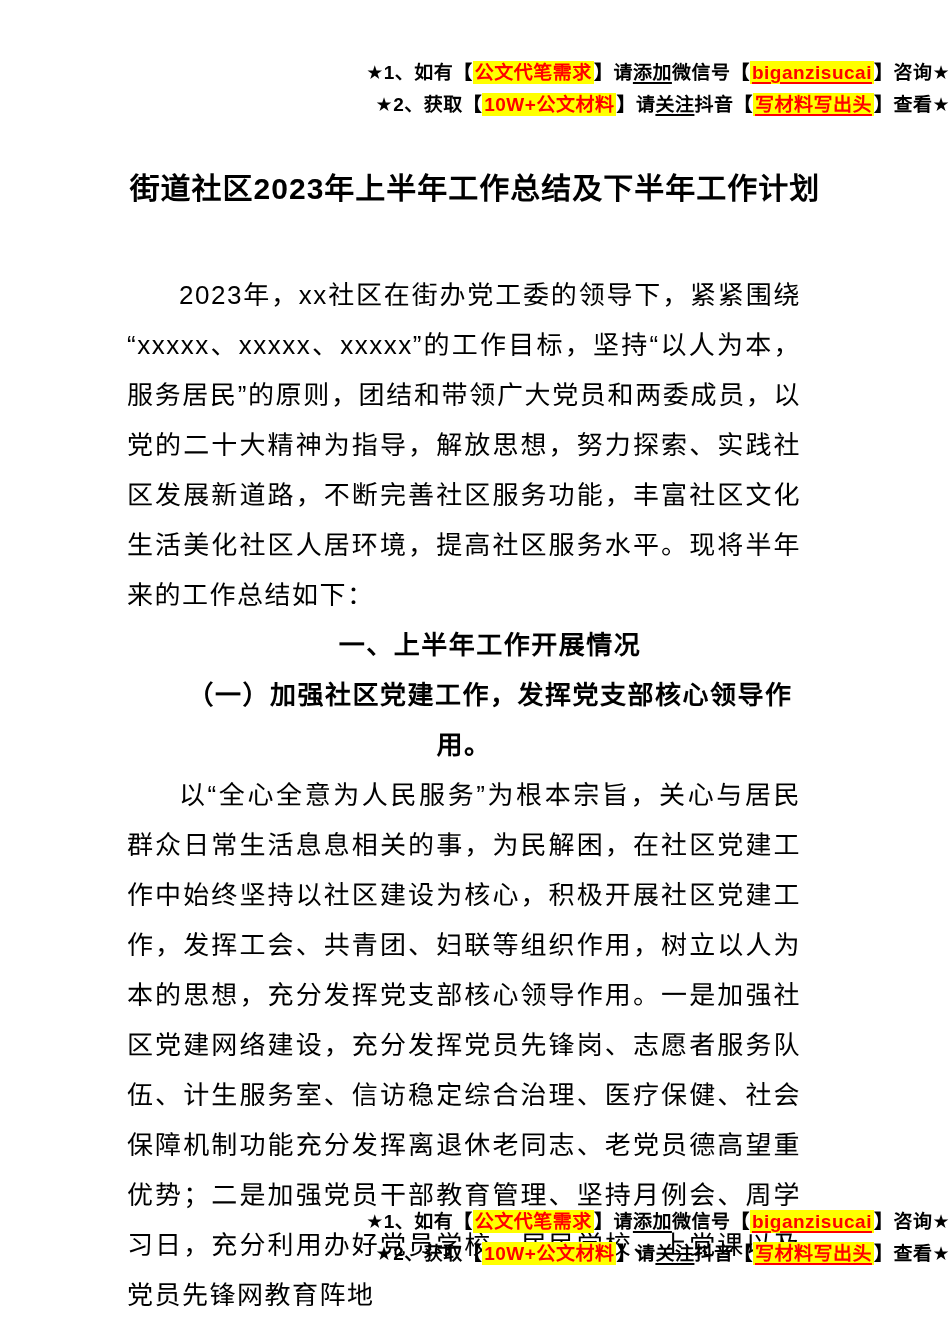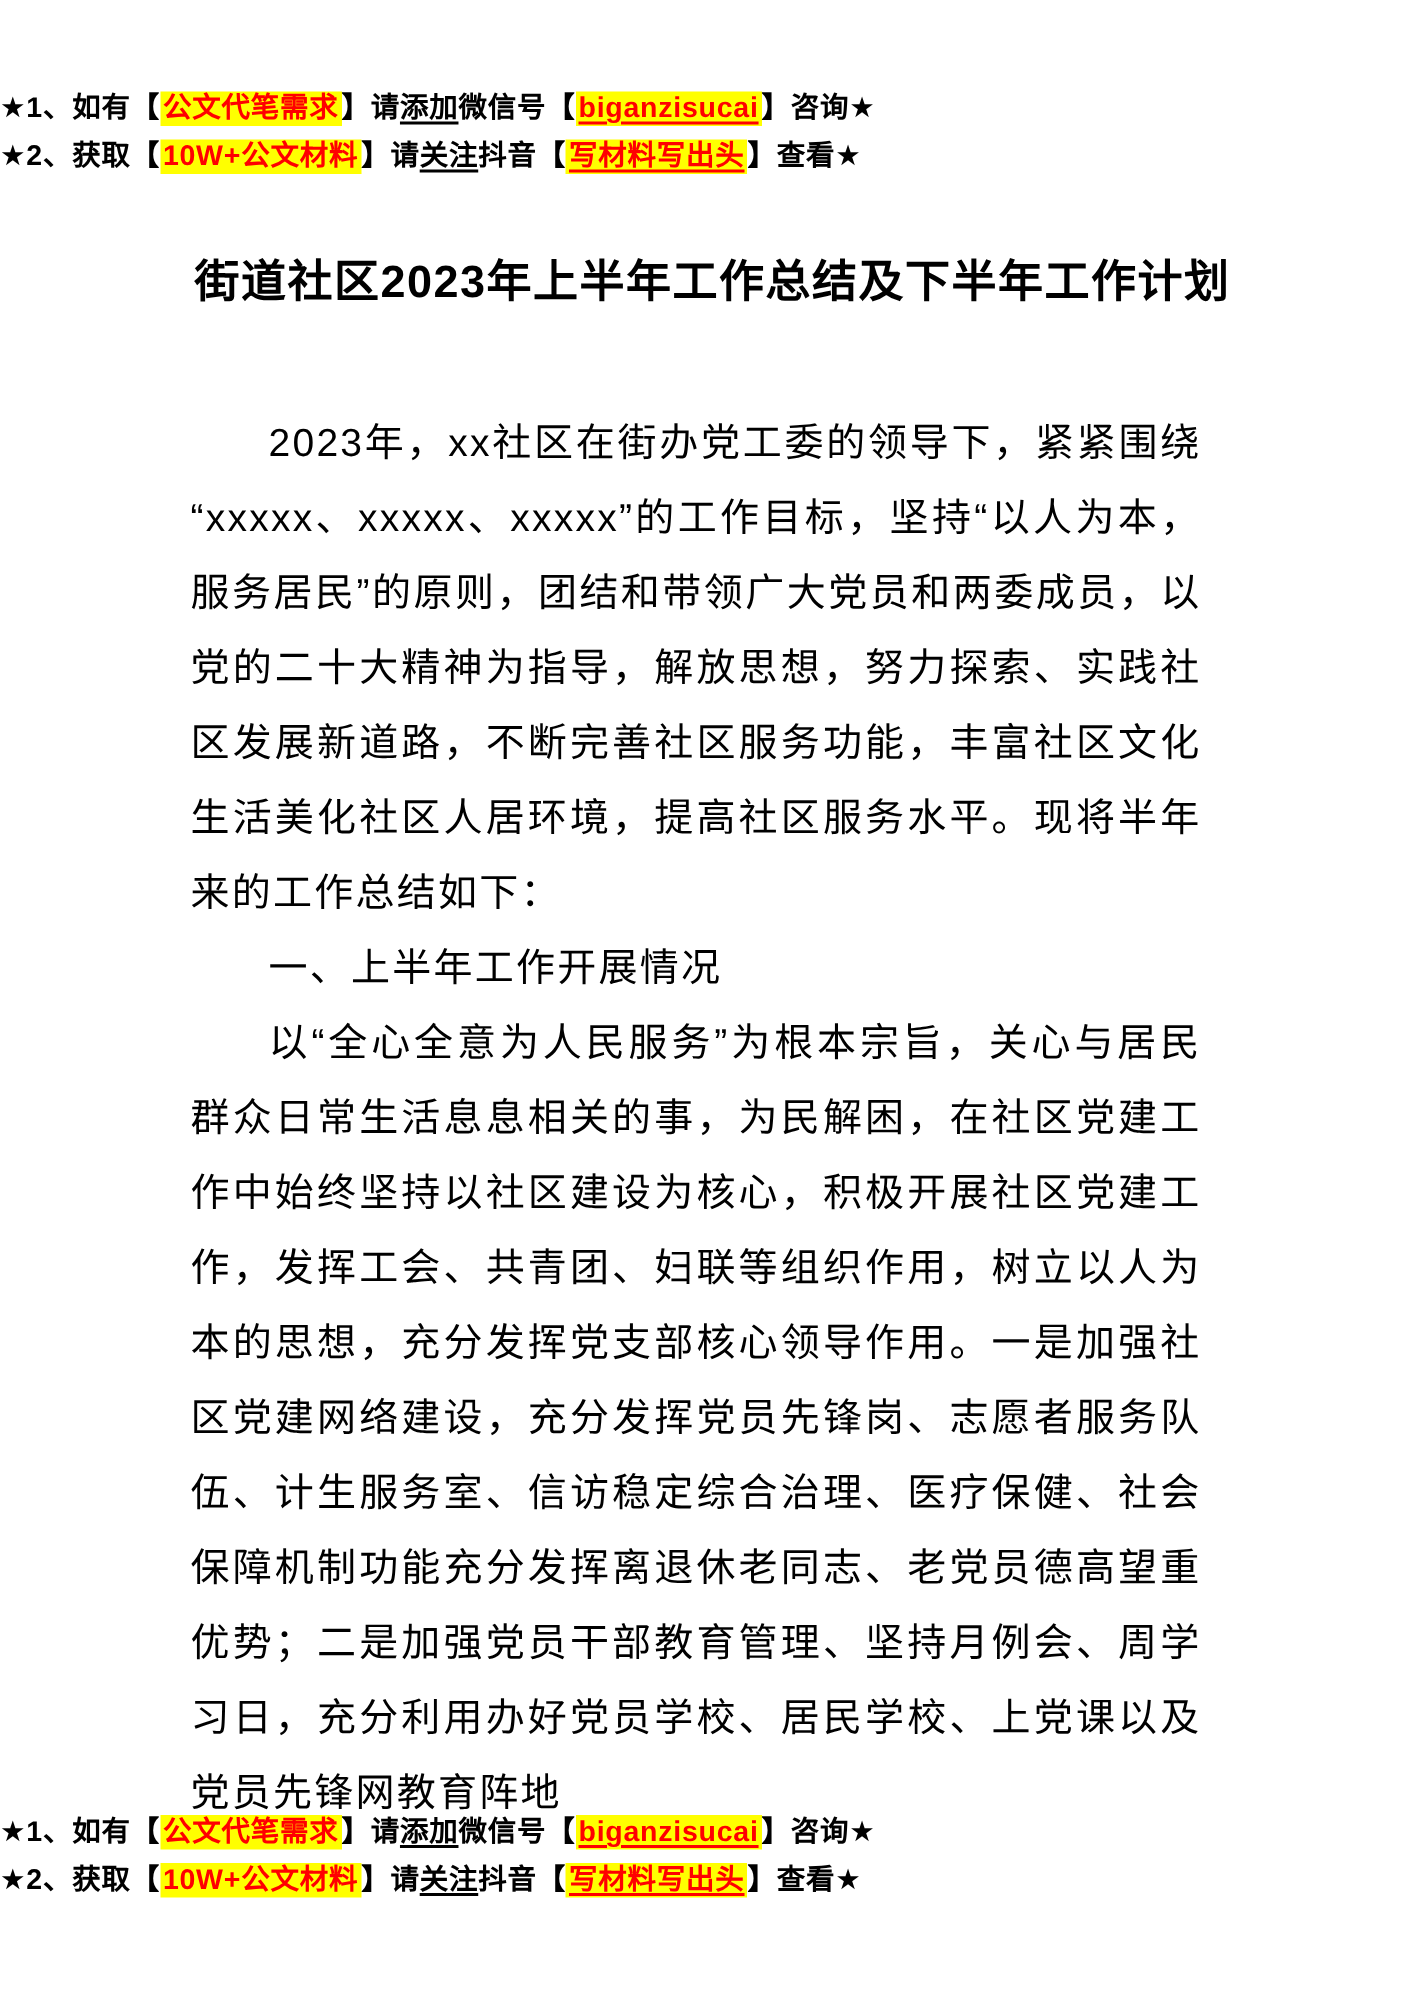--- a/index.html
+++ b/index.html
@@ -19,26 +19,27 @@
     width:950px;
     height:1344px;
     margin:0 auto;
     background:var(--page-background);
     overflow:hidden;
   }
   
   .promo{
     position:absolute;
     left:0;right:0;
-    text-align:left;
+    text-align:right;
     font-size:19px;
     font-weight:700;
     line-height:32px;
     letter-spacing:0.5px;
     white-space:nowrap;
+    padding-left:48px;
   }
   .promo-top{top:57px;}
   .promo-bottom{top:1206px;}
   .promo .hl{
     background:var(--highlight-yellow);
     color:var(--accent-red);
     padding:1px 2px;
   }
   .promo .u{
     text-decoration:underline;
@@ -67,22 +68,22 @@
     line-height:50px;
     letter-spacing:1.5px;
     text-align:justify;
     font-weight:400;
   }
   .doc-body p{
     margin:0;
     text-indent:2em;
   }
   .doc-body p.hd{
-    font-weight:400;
-    text-align:left;
+    font-weight:700;
+    text-align:center;
   }
 </style>
 </head>
 <body>
 
 <div class="page">
 
   <div class="promo promo-top">
     <div>
       <span>★1、如有【</span><span class="hl">公文代笔需求</span><span>】请</span><span class="u">添加</span><span class="rg">微信号【</span><span class="hl u">biganzisucai</span><span>】咨询★</span>
@@ -90,20 +91,21 @@
     <div>
       <span>★2、获取【</span><span class="hl">10W+公文材料</span><span>】请</span><span class="u">关注</span><span class="rg">抖音【</span><span class="hl u">写材料写出头</span><span>】查看★</span>
     </div>
   </div>
 
   <h1 class="doc-title">街道社区2023年上半年工作总结及下半年工作计划</h1>
 
   <div class="doc-body">
     <p>2023年，xx社区在街办党工委的领导下，紧紧围绕“xxxxx、xxxxx、xxxxx”的工作目标，坚持“以人为本，服务居民”的原则，团结和带领广大党员和两委成员，以党的二十大精神为指导，解放思想，努力探索、实践社区发展新道路，不断完善社区服务功能，丰富社区文化生活美化社区人居环境，提高社区服务水平。现将半年来的工作总结如下：</p>
     <p class="hd">一、上半年工作开展情况</p>
+    <p class="hd">（一）加强社区党建工作，发挥党支部核心领导作用。</p>
     <p>以“全心全意为人民服务”为根本宗旨，关心与居民群众日常生活息息相关的事，为民解困，在社区党建工作中始终坚持以社区建设为核心，积极开展社区党建工作，发挥工会、共青团、妇联等组织作用，树立以人为本的思想，充分发挥党支部核心领导作用。一是加强社区党建网络建设，充分发挥党员先锋岗、志愿者服务队伍、计生服务室、信访稳定综合治理、医疗保健、社会保障机制功能充分发挥离退休老同志、老党员德高望重优势；二是加强党员干部教育管理、坚持月例会、周学习日，充分利用办好党员学校、居民学校、上党课以及党员先锋网教育阵地</p>
   </div>
 
   <div class="promo promo-bottom">
     <div>
       <span>★1、如有【</span><span class="hl">公文代笔需求</span><span>】请</span><span class="u">添加</span><span class="rg">微信号【</span><span class="hl u">biganzisucai</span><span>】咨询★</span>
     </div>
     <div>
       <span>★2、获取【</span><span class="hl">10W+公文材料</span><span>】请</span><span class="u">关注</span><span class="rg">抖音【</span><span class="hl u">写材料写出头</span><span>】查看★</span>
     </div>

